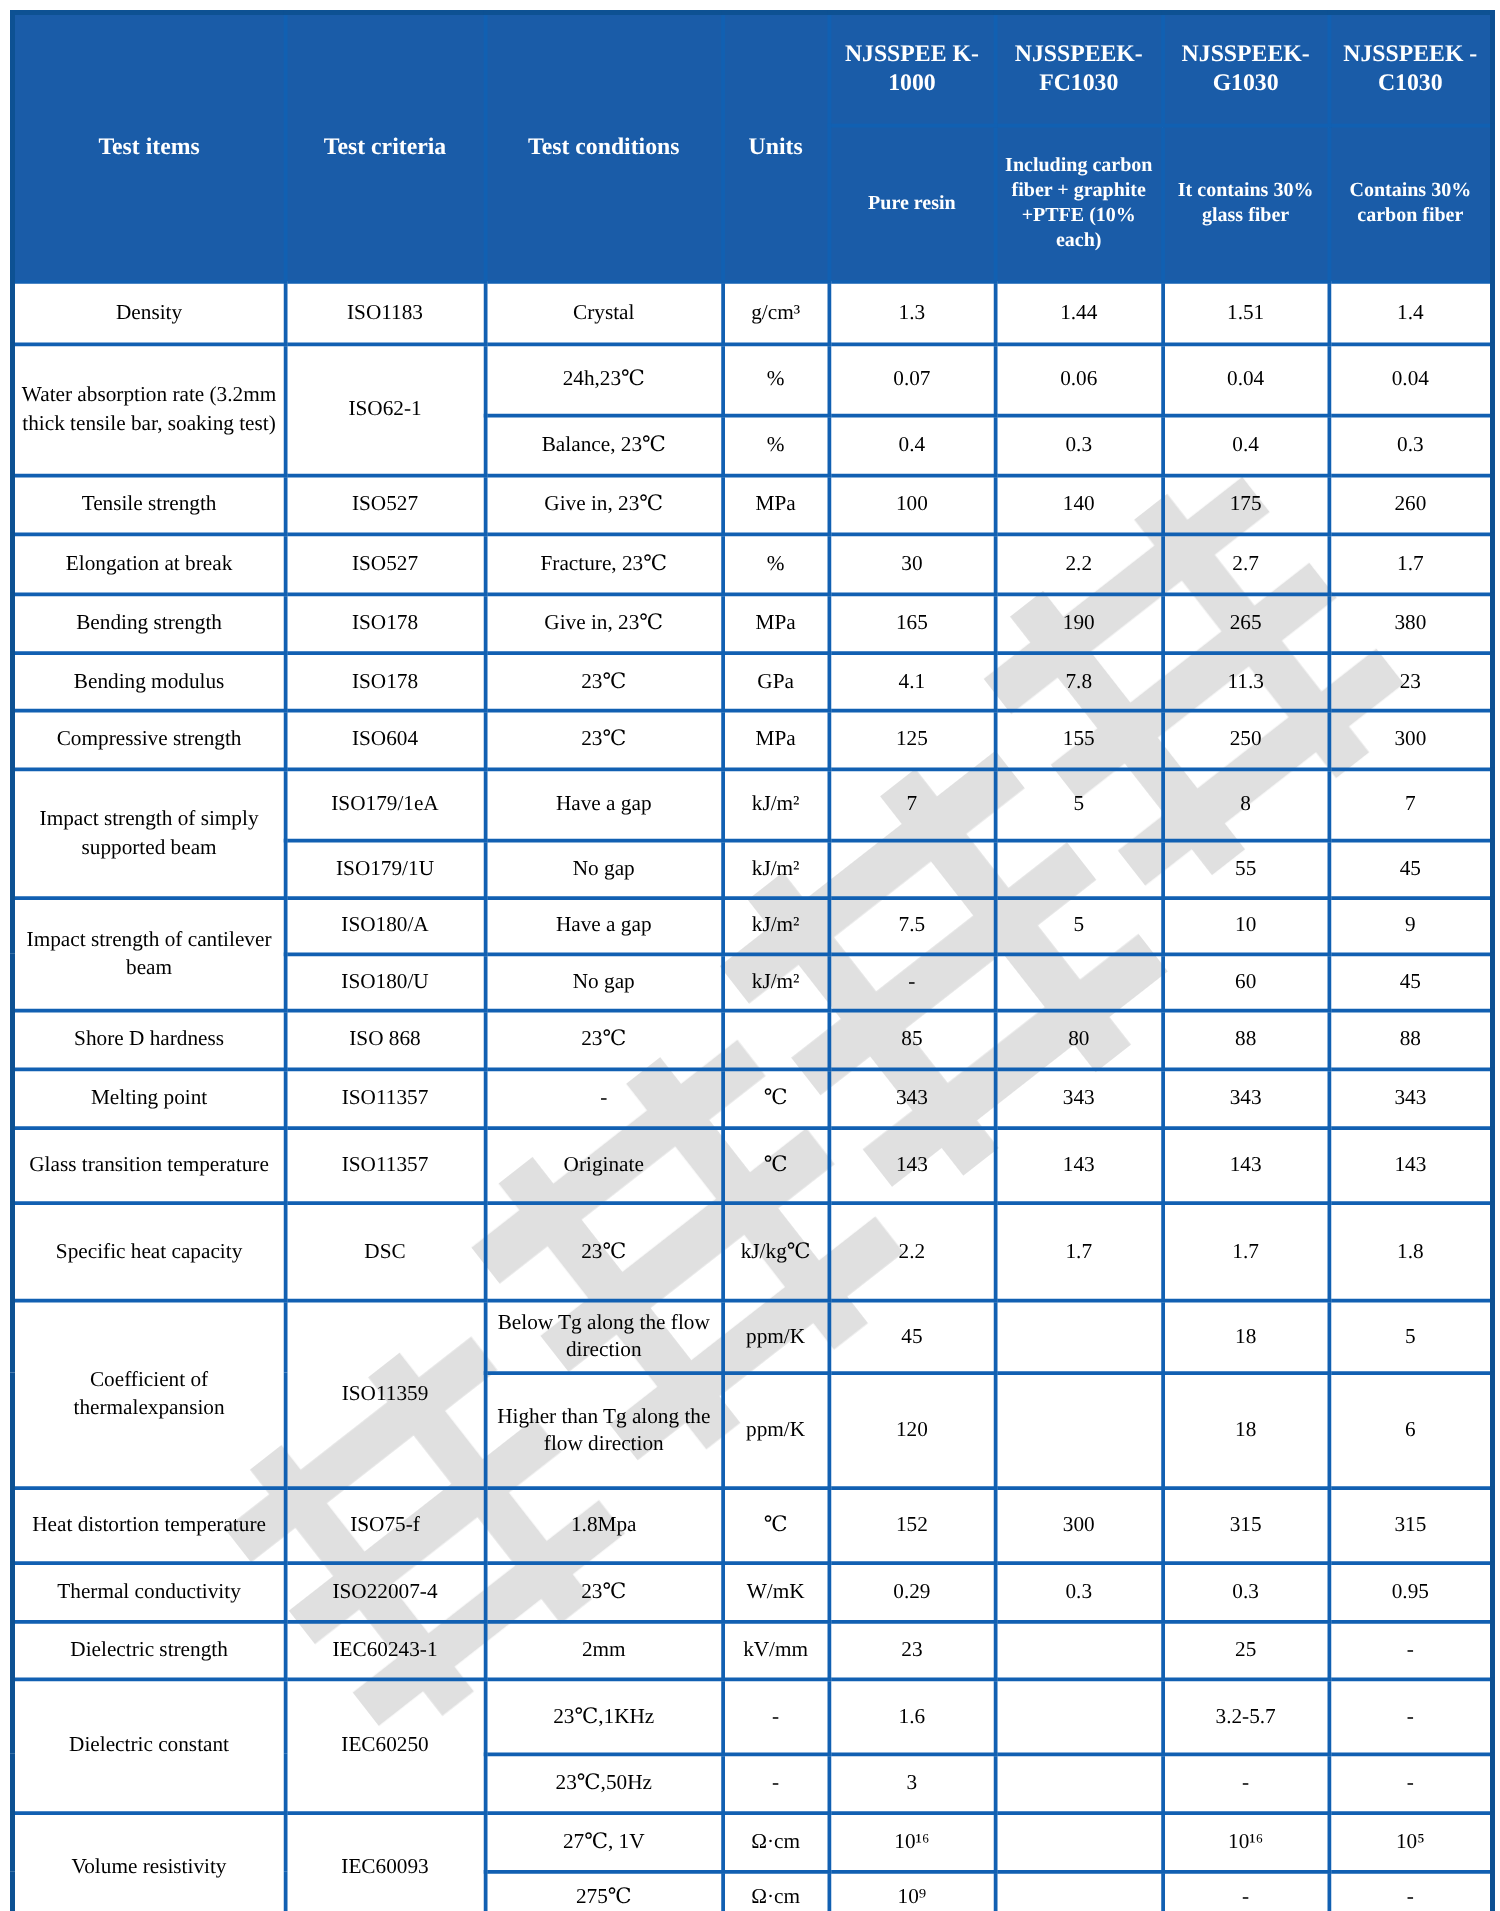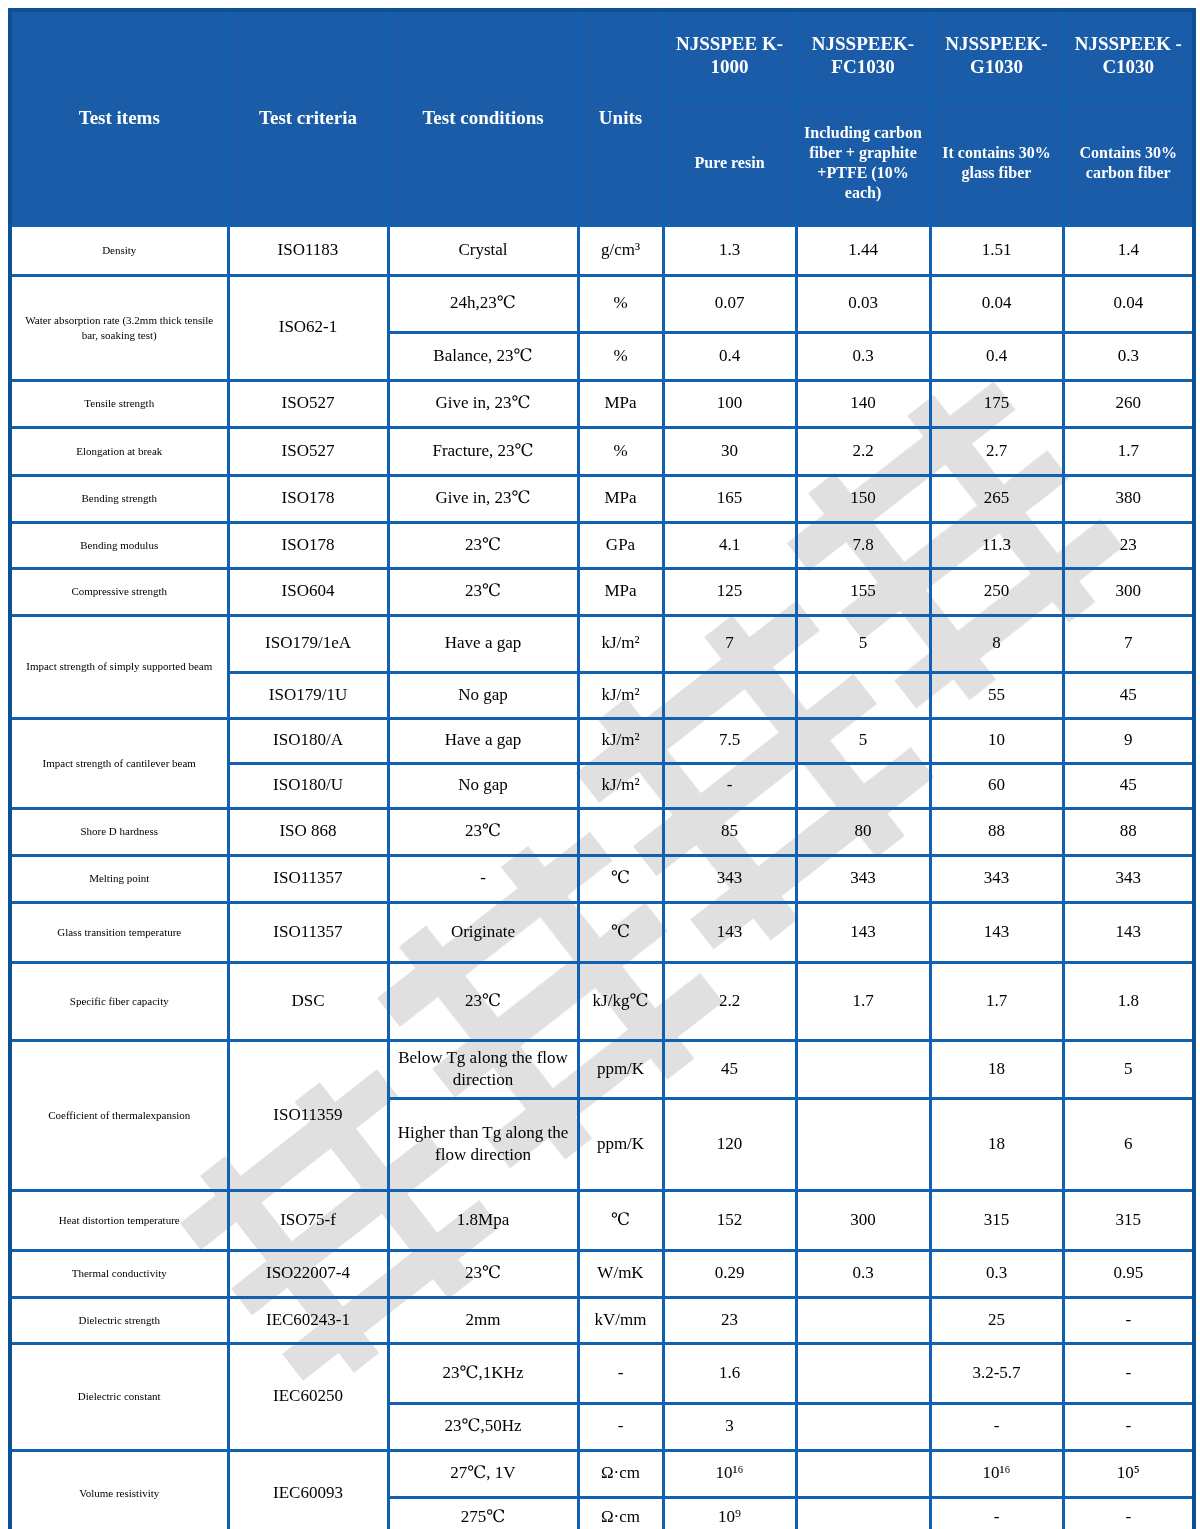--- a/index.html
+++ b/index.html
@@ -3,21 +3,21 @@
 <meta charset="utf-8">
 <style>
   html,body{margin:0;padding:0;background:#ffffff;}
   body{width:1200px;height:1529px;font-family:"Liberation Serif","DejaVu Serif",serif;color:#000;}
   .wrap{position:relative;width:1184px;padding:8px;}
   .watermark{position:absolute;left:0;top:0;width:1200px;height:1529px;z-index:0;pointer-events:none;}
   table.props{position:relative;z-index:1;border-collapse:collapse;table-layout:fixed;width:1184px;border:4px solid #0d5193;}
   .props th,.props td{border:3px solid #1160b2;text-align:center;vertical-align:middle;padding:2px 5px;word-wrap:break-word;}
   .props th{background:#1a5ca8;color:#ffffff;font-weight:bold;font-size:19px;line-height:1.25;}
   .props td{font-size:17px;background:transparent;line-height:1.3;}
-  .props td.item{font-size:11px;}
+  .props td.item{font-size:17px;}
   .props thead th.matdesc{font-size:16px;}
 </style>
 </head>
 <body>
 
 <div class="wrap">
 
   <svg class="watermark" viewBox="0 0 1200 1529" xmlns="http://www.w3.org/2000/svg" aria-hidden="true">
     <defs>
       <g id="wmg" fill="#dbdbdb">
@@ -75,21 +75,21 @@
         <td>1.44</td>
         <td>1.51</td>
         <td>1.4</td>
       </tr>
       <tr style="height:57px">
         <td class="item" rowspan="2">Water absorption rate (3.2mm thick tensile bar, soaking test)</td>
         <td rowspan="2">ISO62-1</td>
         <td>24h,23℃</td>
         <td>%</td>
         <td>0.07</td>
-        <td>0.03</td>
+        <td>0.06</td>
         <td>0.04</td>
         <td>0.04</td>
       </tr>
       <tr style="height:48px">
         <td>Balance, 23℃</td>
         <td>%</td>
         <td>0.4</td>
         <td>0.3</td>
         <td>0.4</td>
         <td>0.3</td>
@@ -113,21 +113,21 @@
         <td>2.2</td>
         <td>2.7</td>
         <td>1.7</td>
       </tr>
       <tr style="height:47px">
         <td class="item">Bending strength</td>
         <td>ISO178</td>
         <td>Give in, 23℃</td>
         <td>MPa</td>
         <td>165</td>
-        <td>150</td>
+        <td>190</td>
         <td>265</td>
         <td>380</td>
       </tr>
       <tr style="height:46px">
         <td class="item">Bending modulus</td>
         <td>ISO178</td>
         <td>23℃</td>
         <td>GPa</td>
         <td>4.1</td>
         <td>7.8</td>
@@ -206,21 +206,21 @@
         <td class="item">Glass transition temperature</td>
         <td>ISO11357</td>
         <td>Originate</td>
         <td>℃</td>
         <td>143</td>
         <td>143</td>
         <td>143</td>
         <td>143</td>
       </tr>
       <tr style="height:78px">
-        <td class="item">Specific fiber capacity</td>
+        <td class="item">Specific heat capacity</td>
         <td>DSC</td>
         <td>23℃</td>
         <td>kJ/kg℃</td>
         <td>2.2</td>
         <td>1.7</td>
         <td>1.7</td>
         <td>1.8</td>
       </tr>
       <tr style="height:58px">
         <td class="item" rowspan="2">Coefficient of thermalexpansion</td>

